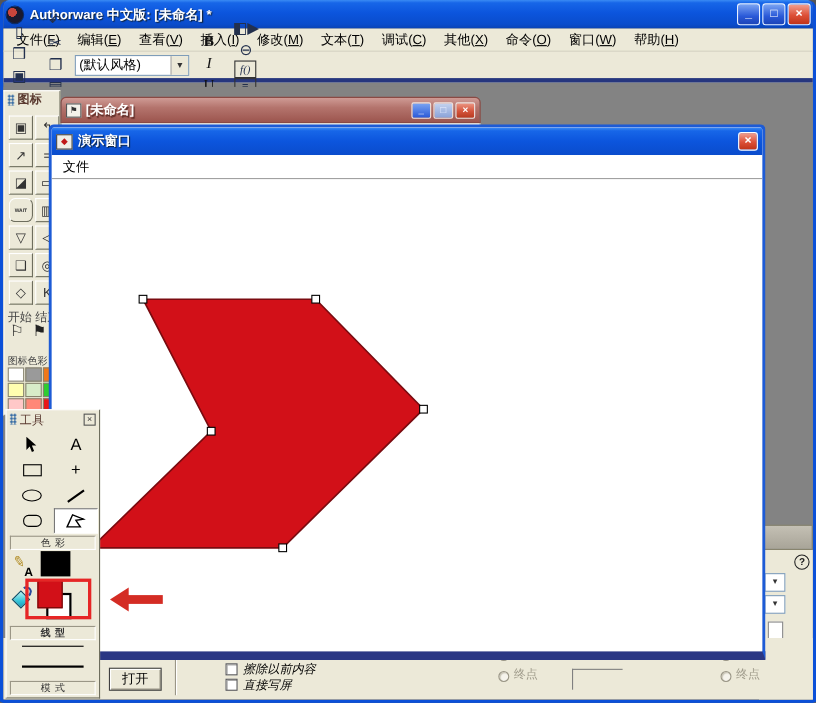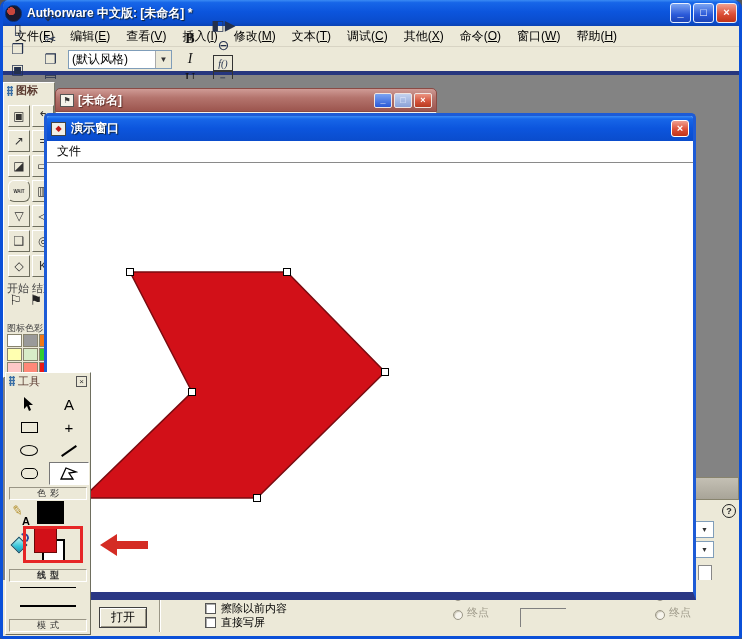--- a/index.html
+++ b/index.html
@@ -134,21 +134,21 @@
   .line-sample1 { position:absolute; left:14px; top:214px; width:56px; height:1px; background:#000; }
   .line-sample2 { position:absolute; left:14px; top:232px; width:56px; height:2px; background:#000; }
 
   
   .bottom-panel { position:absolute; left:0; top:501px; width:736px; height:56px; background:#ece9d8; z-index:5; }
   .open-btn { position:absolute; left:96px; top:27px; width:48px; height:21px; background:#ece9d8;
     border:1px solid #404040; box-shadow:inset 1px 1px 0 #fff, inset -1px -1px 0 #9a9686;
     font-size:12px; text-align:center; line-height:19px; color:#000; }
   .bp-divider { position:absolute; left:156px; top:4px; width:2px; height:48px;
     border-left:1px solid #9a9686; border-right:1px solid #fff; }
-  .chk-row { position:absolute; left:202px; display:flex; align-items:center; gap:5px; height:13px; }
+  .chk-row { position:absolute; left:202px; display:flex; align-items:center; gap:5px; height:13px;font-style:italic; }
   .chk-box { width:11px; height:11px; background:#fff; border:1px solid #555;
     box-shadow:inset 1px 1px 0 #aaa; }
   .chk-label { font-size:11px; color:#000; white-space:nowrap; }
   .pos-group { position:absolute; top:8px; }
   .radio-row { display:flex; align-items:flex-end; gap:4px; height:13px; margin-bottom:6px; }
   .radio-circ { width:10px; height:10px; border-radius:50%; border:1px solid #9a9686; background:#f6f4ec;
     box-shadow:inset 1px 1px 1px #c8c4b4; }
   .radio-label { font-size:11px; color:#a09c8c; white-space:nowrap; }
   .corner-bracket { position:absolute; left:517px; top:28px; width:46px; height:19px;
     border-left:1px solid #808080; border-top:1px solid #808080; }

